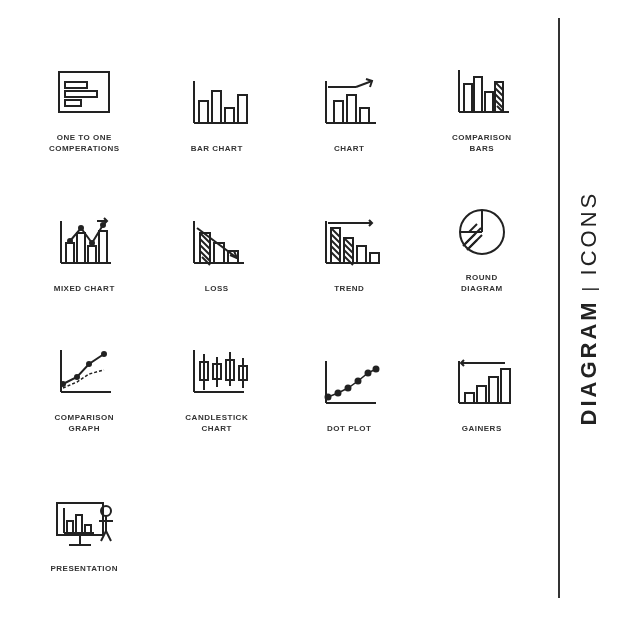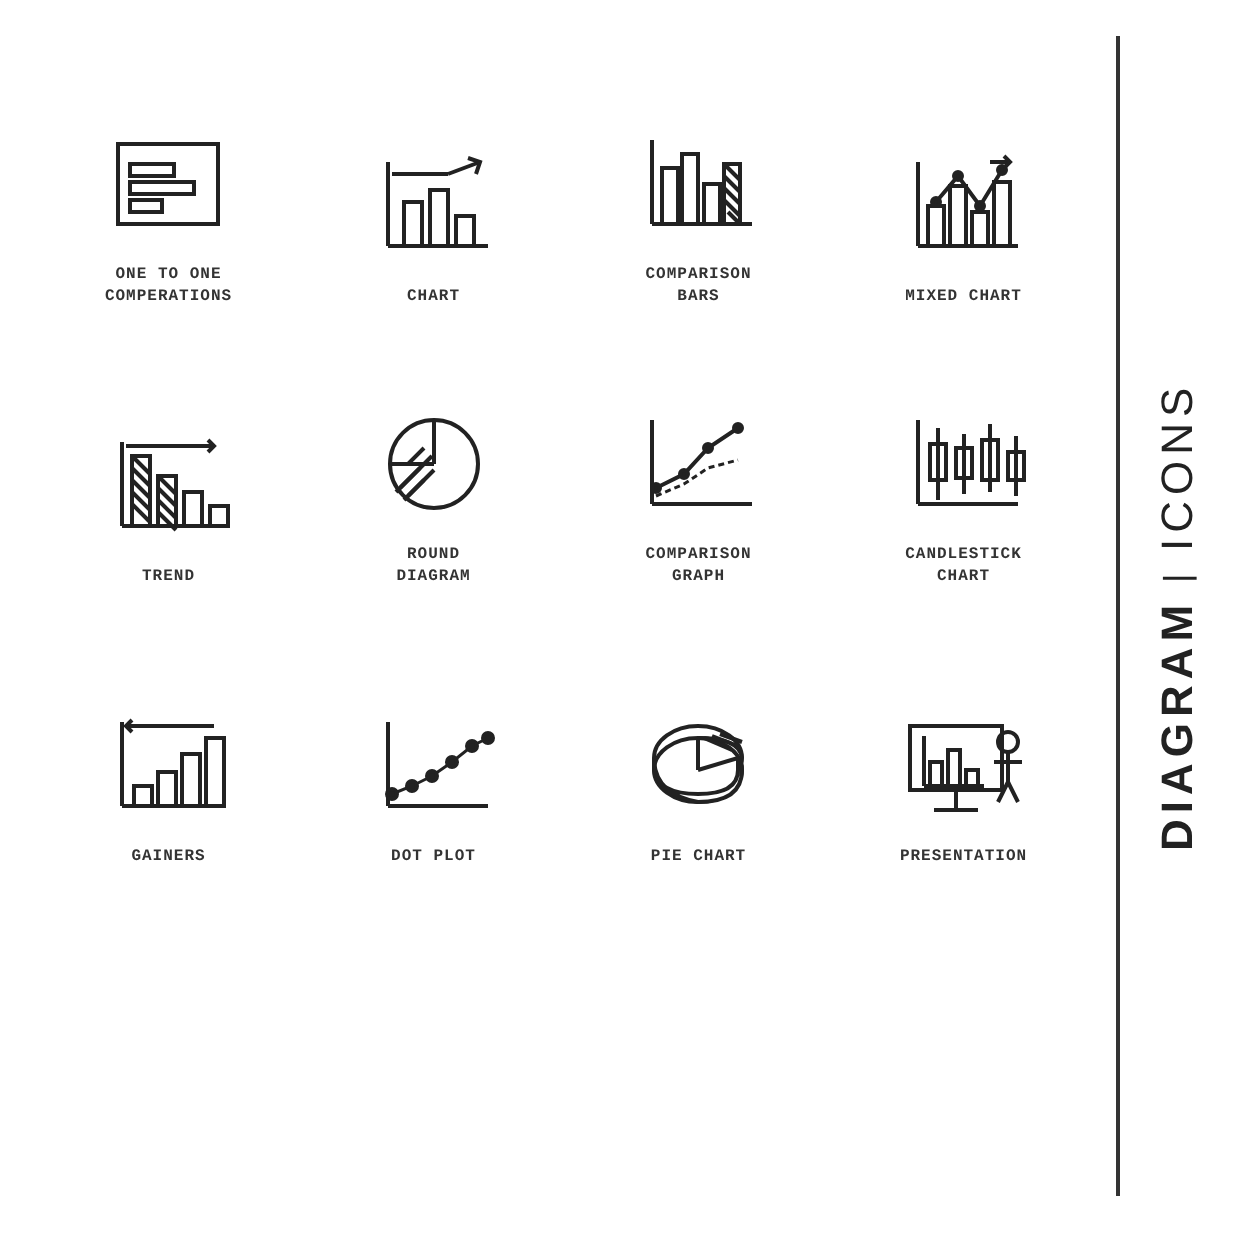--- a/index.html
+++ b/index.html
@@ -26,21 +26,20 @@
       width: 550px;
       height: 580px;
       padding: 10px;
     }
     .icon-cell {
       display: flex;
       flex-direction: column;
       align-items: center;
       justify-content: flex-end;
       padding: 8px 4px 4px;
-      font-family: Liberation Mono, monospace;
     }
     .icon-svg {
       width: 80px;
       height: 70px;
       display: flex;
       align-items: center;
       justify-content: center;
     }
     .icon-svg svg {
       width: 70px;
@@ -95,20 +94,33 @@
         <svg viewBox="0 0 70 60" fill="none" stroke="#222" stroke-width="2">
           <rect x="10" y="10" width="50" height="40"></rect>
           <rect x="16" y="20" width="22" height="6"></rect>
           <rect x="16" y="29" width="32" height="6"></rect>
           <rect x="16" y="38" width="16" height="6"></rect>
         </svg>
       </div>
       <div class="icon-label">ONE TO ONE<br>COMPERATIONS</div>
     </div>
 
+    <div class="icon-cell">
+      <div class="icon-svg">
+        <svg viewBox="0 0 70 60" fill="none" stroke="#222" stroke-width="2">
+          <line x1="12" y1="8" x2="12" y2="50"></line>
+          <line x1="12" y1="50" x2="62" y2="50"></line>
+          <rect x="17" y="28" width="9" height="22"></rect>
+          <rect x="30" y="18" width="9" height="32"></rect>
+          <rect x="43" y="35" width="9" height="15"></rect>
+          <rect x="56" y="22" width="9" height="28"></rect>
+        </svg>
+      </div>
+      <div class="icon-label">BAR CHART</div>
+    </div>
 
     <div class="icon-cell">
       <div class="icon-svg">
         <svg viewBox="0 0 70 60" fill="none" stroke="#222" stroke-width="2">
           <line x1="12" y1="8" x2="12" y2="50"></line>
           <line x1="12" y1="50" x2="62" y2="50"></line>
 
           <line x1="14" y1="14" x2="42" y2="14"></line>
           <line x1="42" y1="14" x2="58" y2="8"></line>
           <polyline points="52,6 58,8 56,14"></polyline>
@@ -157,20 +169,41 @@
           <circle cx="43" cy="30" r="2" fill="#222"></circle>
           <circle cx="54" cy="12" r="2" fill="#222"></circle>
 
           <line x1="48" y1="8" x2="58" y2="8"></line>
           <polyline points="55,5 58,8 55,11"></polyline>
         </svg>
       </div>
       <div class="icon-label">MIXED CHART</div>
     </div>
 
+    <div class="icon-cell">
+      <div class="icon-svg">
+        <svg viewBox="0 0 70 60" fill="none" stroke="#222" stroke-width="2">
+          <line x1="12" y1="8" x2="12" y2="50"></line>
+          <line x1="12" y1="50" x2="62" y2="50"></line>
+
+          <line x1="15" y1="15" x2="55" y2="45"></line>
+          <polyline points="48,42 55,45 52,38"></polyline>
+
+          <rect x="18" y="20" width="10" height="30"></rect>
+          <line x1="18" y1="20" x2="28" y2="30"></line>
+          <line x1="18" y1="26" x2="28" y2="36"></line>
+          <line x1="18" y1="32" x2="28" y2="42"></line>
+          <line x1="18" y1="38" x2="28" y2="48"></line>
+          <line x1="20" y1="44" x2="28" y2="52"></line>
+          <rect x="32" y="30" width="10" height="20"></rect>
+          <rect x="46" y="38" width="10" height="12"></rect>
+        </svg>
+      </div>
+      <div class="icon-label">LOSS</div>
+    </div>
 
     <div class="icon-cell">
       <div class="icon-svg">
         <svg viewBox="0 0 70 60" fill="none" stroke="#222" stroke-width="2">
           <line x1="12" y1="8" x2="12" y2="50"></line>
           <line x1="12" y1="50" x2="62" y2="50"></line>
 
           <line x1="14" y1="10" x2="58" y2="10"></line>
           <polyline points="55,7 58,10 55,13"></polyline>
 
@@ -245,72 +278,52 @@
         </svg>
       </div>
       <div class="icon-label">CANDLESTICK<br>CHART</div>
     </div>
 
     <div class="icon-cell">
       <div class="icon-svg">
         <svg viewBox="0 0 70 60" fill="none" stroke="#222" stroke-width="2">
           <line x1="12" y1="8" x2="12" y2="50"></line>
           <line x1="12" y1="50" x2="62" y2="50"></line>
-
-          <line x1="14" y1="10" x2="14" y2="10"></line>
-          <line x1="58" y1="10" x2="14" y2="10"></line>
-          <polyline points="17,13 14,10 17,7"></polyline>
-
-          <rect x="18" y="40" width="9" height="10"></rect>
-          <rect x="30" y="33" width="9" height="17"></rect>
-          <rect x="42" y="24" width="9" height="26"></rect>
-          <rect x="54" y="16" width="9" height="34"></rect>
-        </svg>
-      </div>
-      <div class="icon-label">GAINERS</div>
-    </div>
-
-    <div class="icon-cell">
-      <div class="icon-svg">
-        <svg viewBox="0 0 70 60" fill="none" stroke="#222" stroke-width="2">
-          <line x1="12" y1="8" x2="12" y2="50"></line>
-          <line x1="12" y1="50" x2="62" y2="50"></line>
           <polyline points="14,44 24,40 34,35 44,28 54,20 62,16" stroke-width="1.5"></polyline>
           <circle cx="14" cy="44" r="2.5" fill="#222"></circle>
           <circle cx="24" cy="40" r="2.5" fill="#222"></circle>
           <circle cx="34" cy="35" r="2.5" fill="#222"></circle>
           <circle cx="44" cy="28" r="2.5" fill="#222"></circle>
           <circle cx="54" cy="20" r="2.5" fill="#222"></circle>
           <circle cx="62" cy="16" r="2.5" fill="#222"></circle>
         </svg>
       </div>
       <div class="icon-label">DOT PLOT</div>
     </div>
 
-
-    <div class="icon-cell">
-      <div class="icon-svg">
-        <svg viewBox="0 0 70 60" fill="none" stroke="#222" stroke-width="2">
-
-          <ellipse cx="35" cy="26" rx="22" ry="16"></ellipse>
-          <ellipse cx="35" cy="32" rx="22" ry="16" fill="#fff"></ellipse>
-          <path d="M35,32 L35,16" stroke="#222"></path>
-          <path d="M35,32 L55,26" stroke="#222"></path>
-          <path d="M55,26 L55,32" stroke="#222"></path>
-          <path d="M35,48 Q57,48 57,32 Q57,28 55,26 L55,32 Q55,44 35,44 Q15,44 13,32 L13,26 Q13,44 35,48 Z" fill="#fff" stroke="#222"></path>
-
-          <path d="M35,16 Q56,16 57,26" stroke="#222" fill="none"></path>
-
-          <line x1="38" y1="16" x2="52" y2="22"></line>
-          <line x1="42" y1="15" x2="55" y2="20"></line>
-          <line x1="46" y1="14" x2="57" y2="18"></line>
-        </svg>
-      </div>
-      <div class="icon-label">PIE CHART</div>
-    </div>
+    <div class="icon-cell">
+      <div class="icon-svg">
+        <svg viewBox="0 0 70 60" fill="none" stroke="#222" stroke-width="2">
+          <line x1="12" y1="8" x2="12" y2="50"></line>
+          <line x1="12" y1="50" x2="62" y2="50"></line>
+
+          <line x1="14" y1="10" x2="14" y2="10"></line>
+          <line x1="58" y1="10" x2="14" y2="10"></line>
+          <polyline points="17,13 14,10 17,7"></polyline>
+
+          <rect x="18" y="40" width="9" height="10"></rect>
+          <rect x="30" y="33" width="9" height="17"></rect>
+          <rect x="42" y="24" width="9" height="26"></rect>
+          <rect x="54" y="16" width="9" height="34"></rect>
+        </svg>
+      </div>
+      <div class="icon-label">GAINERS</div>
+    </div>
+
+
 
     <div class="icon-cell">
       <div class="icon-svg">
         <svg viewBox="0 0 70 60" fill="none" stroke="#222" stroke-width="2">
 
           <rect x="8" y="10" width="46" height="32"></rect>
           <line x1="31" y1="42" x2="31" y2="52"></line>
           <line x1="20" y1="52" x2="42" y2="52"></line>
 
           <line x1="15" y1="15" x2="15" y2="40"></line>

